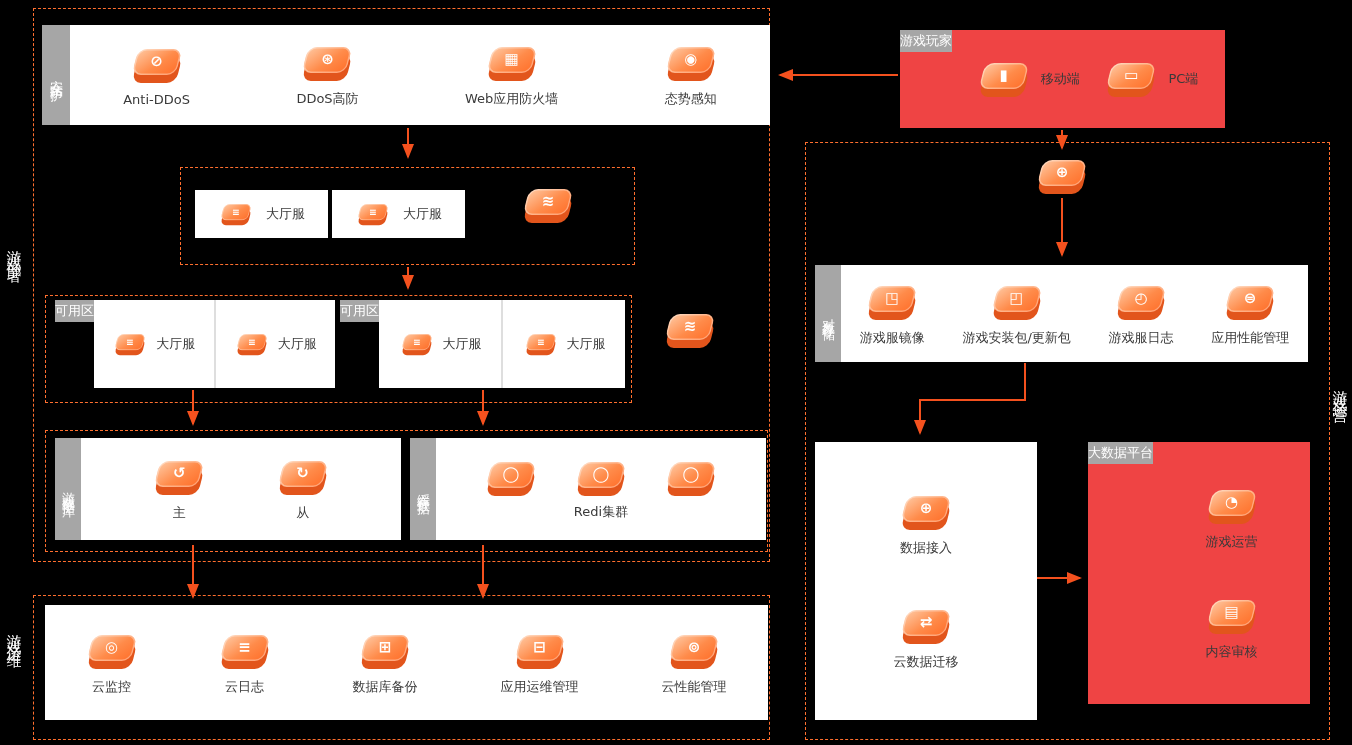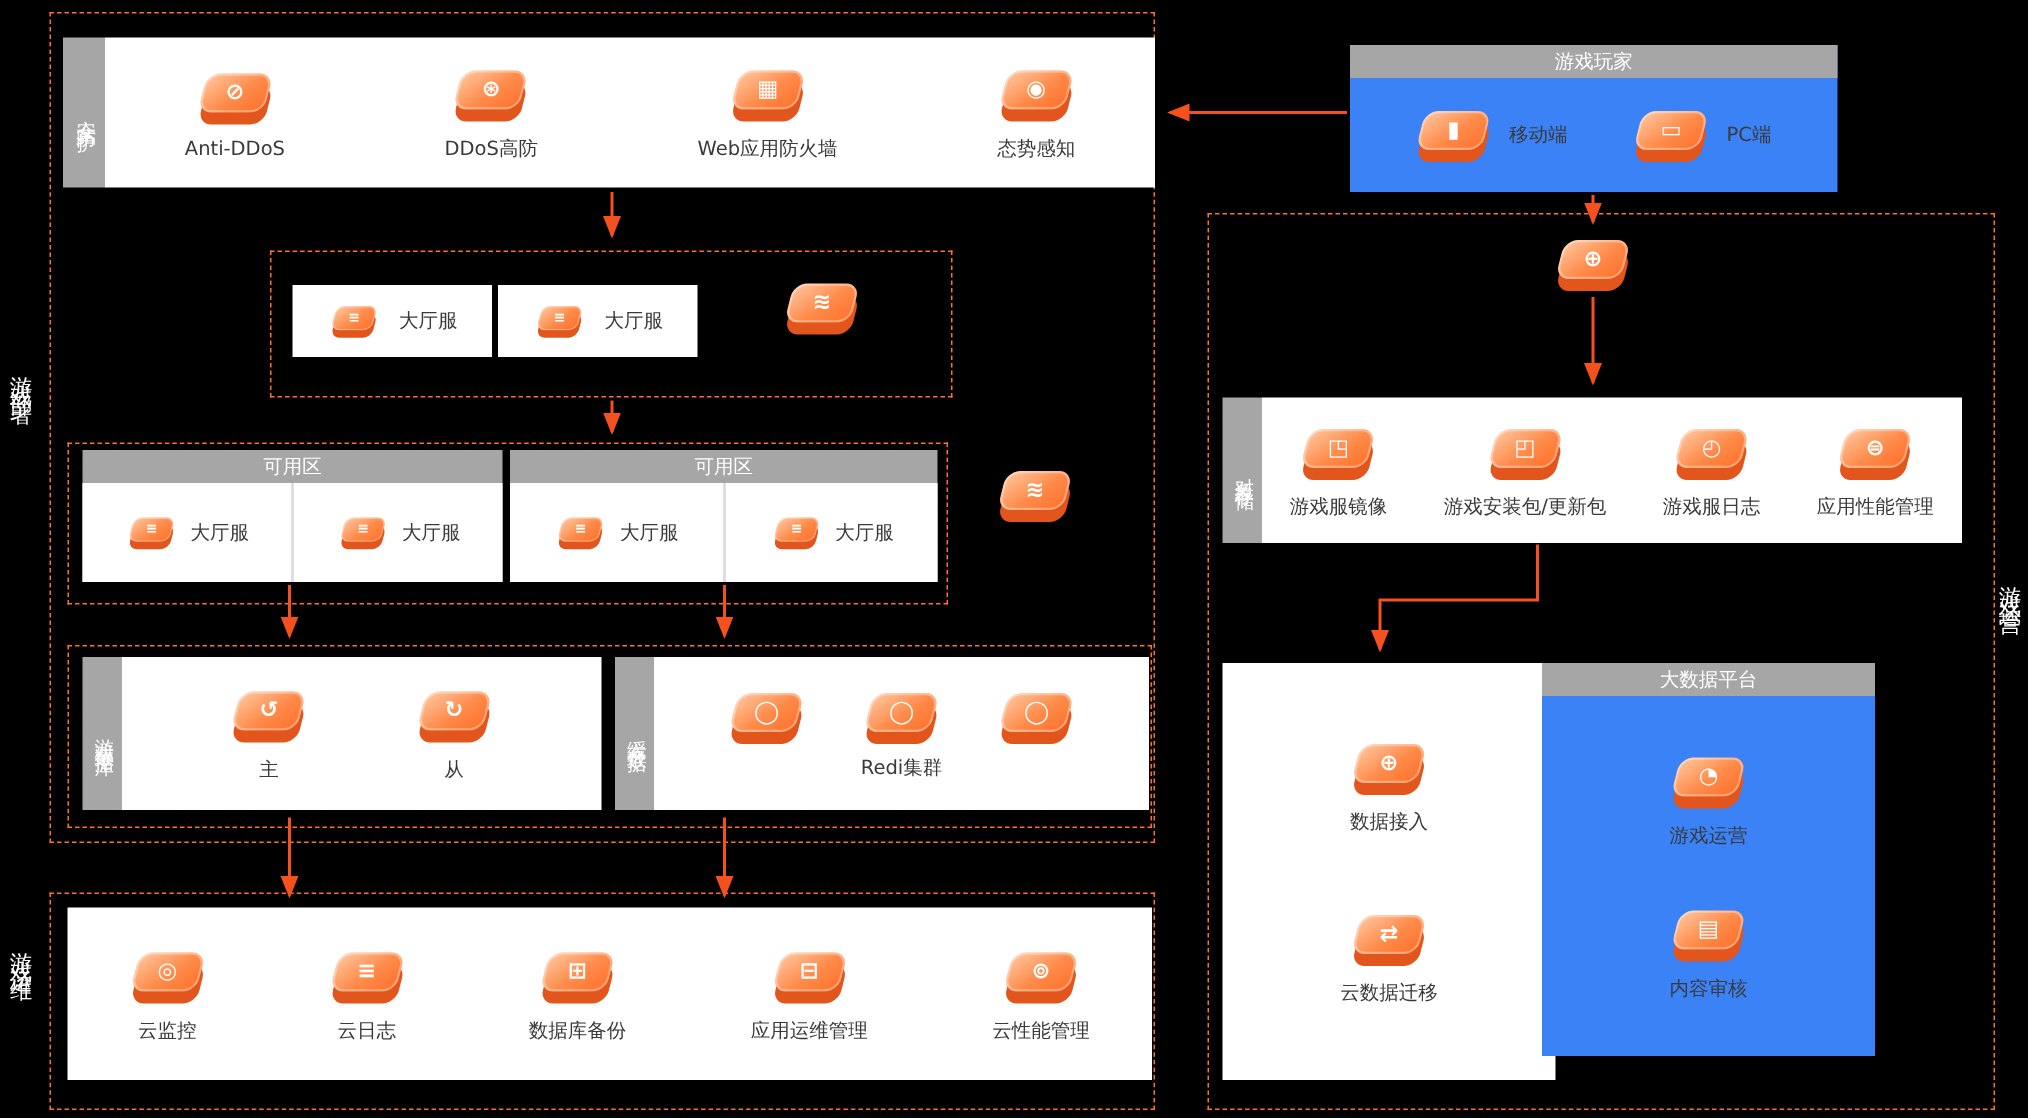--- a/index.html
+++ b/index.html
@@ -23,25 +23,25 @@
 
   .icon{position:relative;width:50px;height:42px;flex:none;display:inline-block}
   .icon .f-side{position:absolute;left:3px;top:13px;width:44px;height:26px;border-radius:9px;background:#e2551c;transform:skewX(-14deg)}
   .icon .f-top{position:absolute;left:3px;top:5px;width:44px;height:26px;border-radius:9px;
     background:linear-gradient(140deg,#ffc9a3,#ff8b4a 55%,#ff6f2a);transform:skewX(-14deg);
     box-shadow:inset 0 0 0 1.5px rgba(255,255,255,.35)}
   .icon .glyph{position:absolute;left:0;top:1px;width:50px;height:32px;display:flex;align-items:center;justify-content:center;color:#fff;font-size:15px;font-weight:bold}
   .icon.sm{transform:scale(.62);margin:-9px -7px}
   .lone{position:absolute}
 
-  .zone{position:absolute;display:flex;flex-direction:column}
+  .zone{position:absolute;display:flex;flex-direction:row}
   .zhead,.phead{height:22px;background:#a6a6a6;color:#fff;font-size:13px;display:flex;align-items:center;justify-content:center;flex:none}
   .zbody{flex:1;display:flex;gap:2px;background:#dedede}
   .zcell{flex:1;background:#fff;display:flex;align-items:center;justify-content:center;gap:8px}
-  .panel{position:absolute;display:flex;flex-direction:column;background:#3b82f6}
+  .panel{position:absolute;display:flex;flex-direction:row;background:#ef4444}
   .pbody{flex:1;display:flex}
 
   svg.arrows{position:absolute;left:0;top:0;pointer-events:none}
   .ar{stroke:#f4511e;stroke-width:2;fill:none;marker-end:url(#ah)}
 </style>
 </head>
 <body>
 
 <div id="canvas">
 
@@ -345,21 +345,21 @@
     <div class="item">
       <span class="icon">
           <span class="f-side"></span>
           <span class="f-top"></span>
           <span class="glyph">⇄</span>
         </span>
       <span class="lbl">云数据迁移</span>
     </div>
   </div>
 
-  <div class="panel" style="left:1028px;top:442px;width:222px;height:262px">
+  <div class="panel" style="left:1088px;top:442px;width:222px;height:262px">
     <div class="phead">大数据平台</div>
     <div class="pbody colspread" style="flex-direction:column">
       <div class="item">
         <span class="icon">
             <span class="f-side"></span>
             <span class="f-top"></span>
             <span class="glyph">◔</span>
           </span>
         <span class="lbl">游戏运营</span>
       </div>

